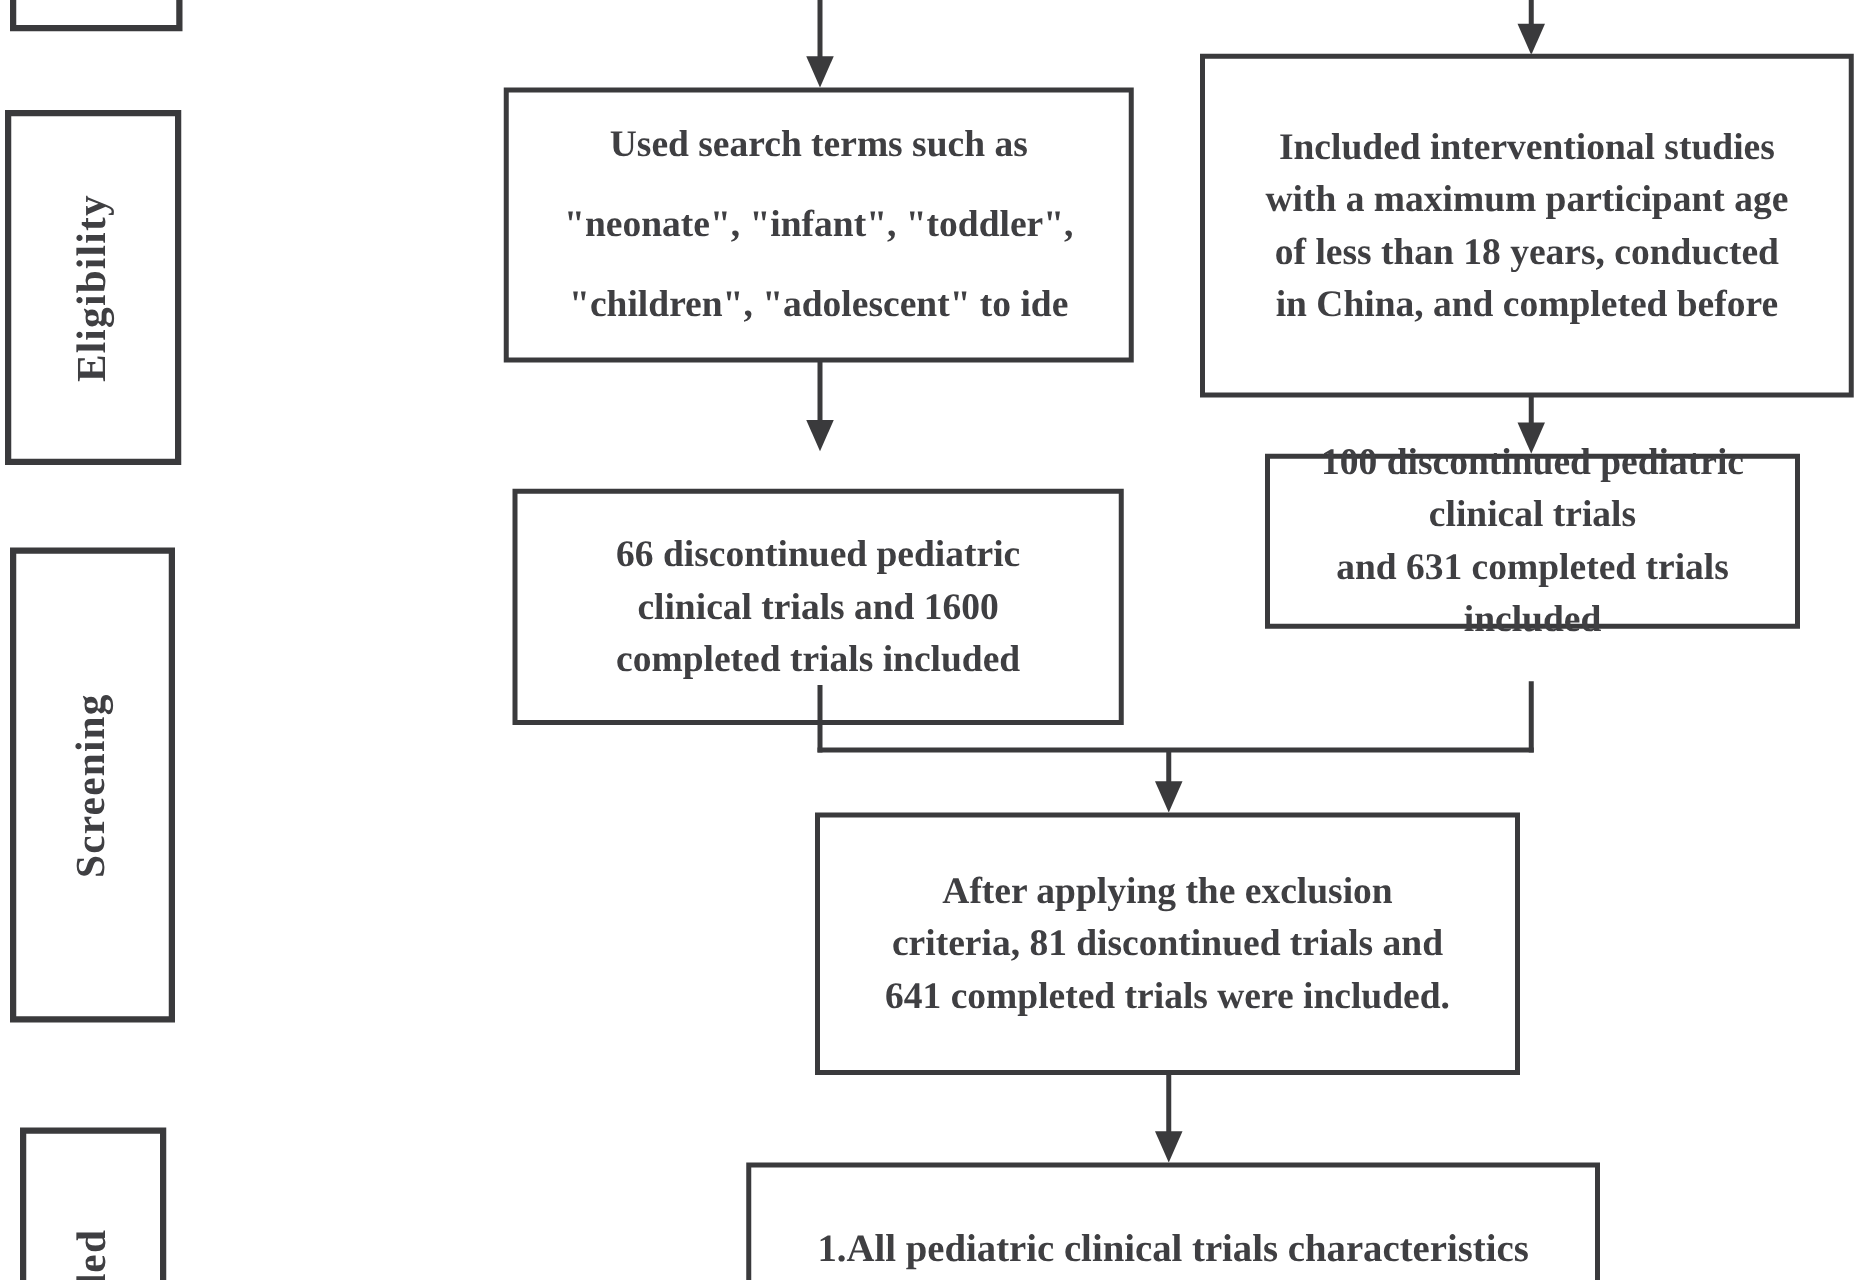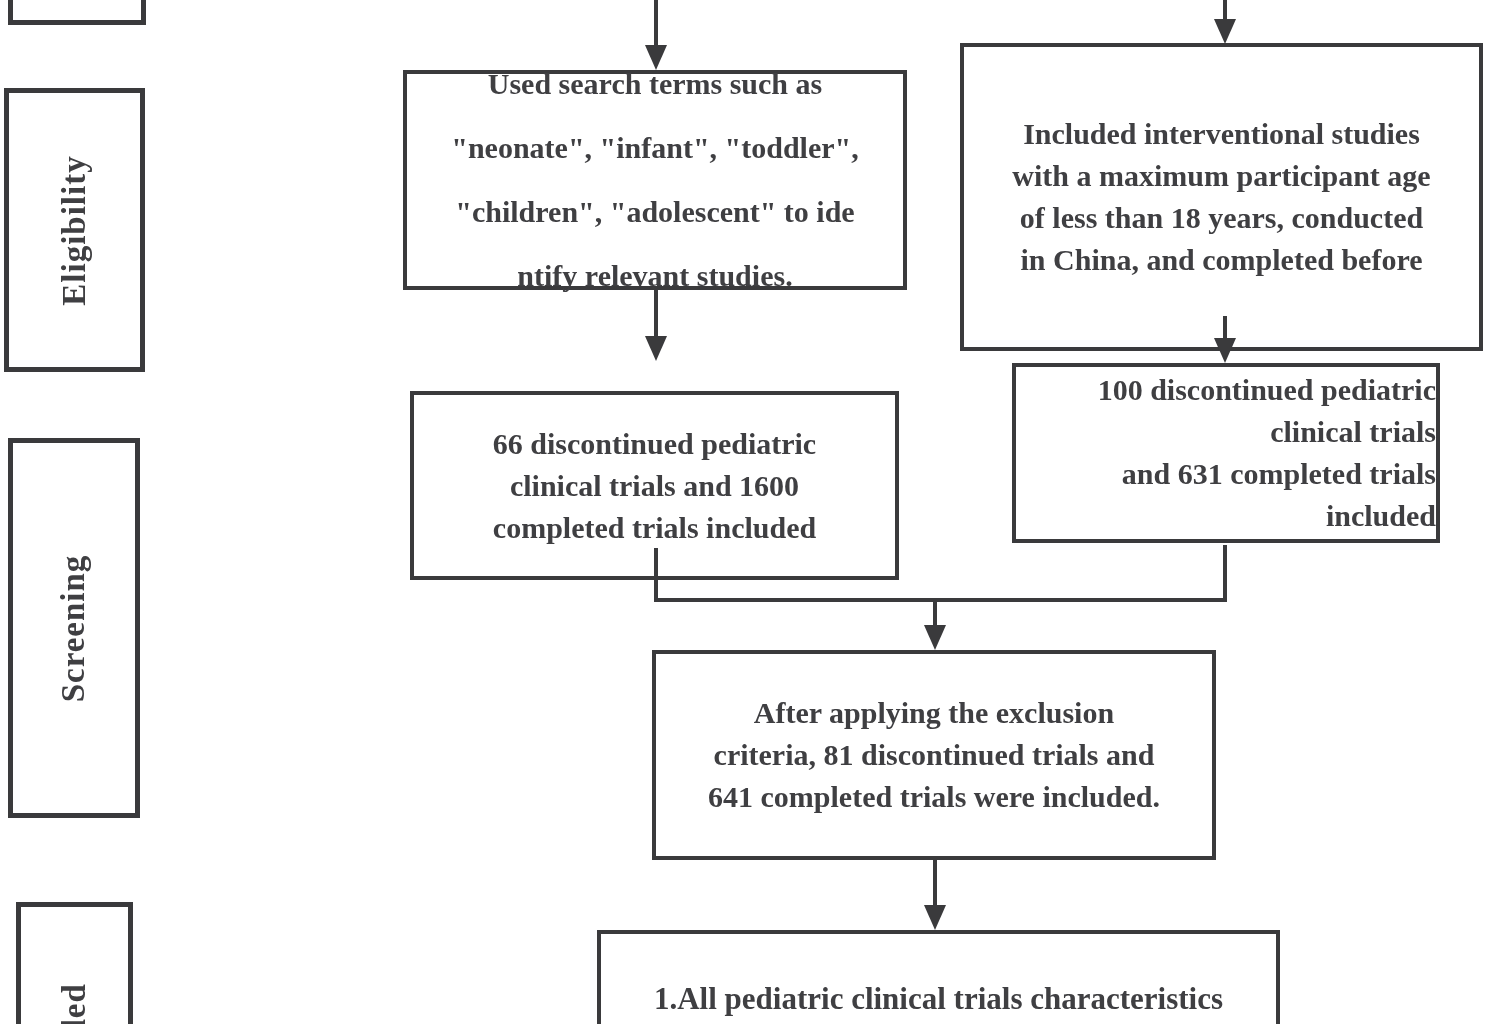--- a/index.html
+++ b/index.html
@@ -93,43 +93,42 @@
   <div class="vline" style="left:654px; top:0; height:48px;"></div>
   <div class="ahead" style="left:645px; top:45px;"></div>
 
   <div class="vline" style="left:1223px; top:0; height:22px;"></div>
   <div class="ahead" style="left:1214px; top:19px;"></div>
 
   <div class="flowbox" style="left:403px; top:70px; width:504px; height:220px;gap:22px;">
     <span class="line">Used search terms such as</span>
     <span class="line">"neonate", "infant", "toddler",</span>
     <span class="line">"children", "adolescent" to ide</span>
-    <span class="line">ntify relevant studies.</span>
   </div>
 
-  <div class="flowbox" style="left:960px; top:43px; width:523px; height:308px;">
+  <div class="flowbox" style="left:960px; top:43px; width:523px; height:275px;">
     <span class="line">Included interventional studies</span>
     <span class="line">with a maximum participant age</span>
     <span class="line">of less than 18 years, conducted</span>
     <span class="line">in China, and completed before</span>
   </div>
 
   <div class="vline" style="left:654px; top:289px; height:50px;"></div>
   <div class="ahead" style="left:645px; top:336px;"></div>
 
   <div class="vline" style="left:1223px; top:316px; height:26px;"></div>
   <div class="ahead" style="left:1214px; top:338px;"></div>
 
   <div class="flowbox" style="left:410px; top:361px; width:489px; height:189px;margin-top:30px;">
     <span class="line">66 discontinued pediatric</span>
     <span class="line">clinical trials and 1600</span>
     <span class="line">completed trials included</span>
   </div>
 
-  <div class="flowbox" style="left:1012px; top:363px; width:428px; height:180px;align-items:flex-end;">
+  <div class="flowbox" style="left:1012px; top:363px; width:428px; height:140px;">
     <span class="line">100 discontinued pediatric</span>
     <span class="line">clinical trials</span>
     <span class="line">and 631 completed trials</span>
     <span class="line">included</span>
   </div>
 
   <div class="vline" style="left:654px; top:548px; height:54px;"></div>
   <div class="vline" style="left:1223px; top:545px; height:57px;"></div>
   <div class="hline" style="left:654px; top:598px; width:573px;"></div>
   <div class="vline" style="left:933px; top:600px; height:27px;"></div>

